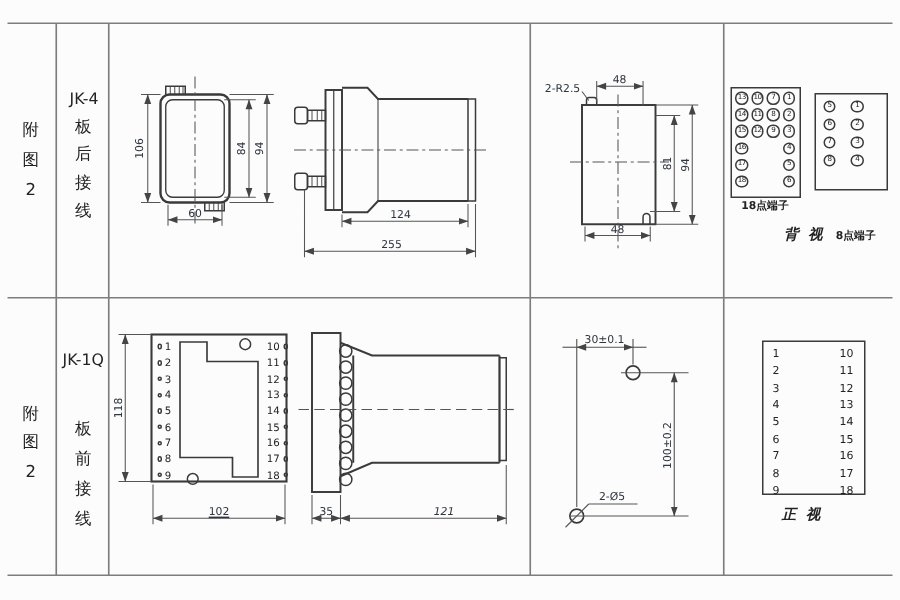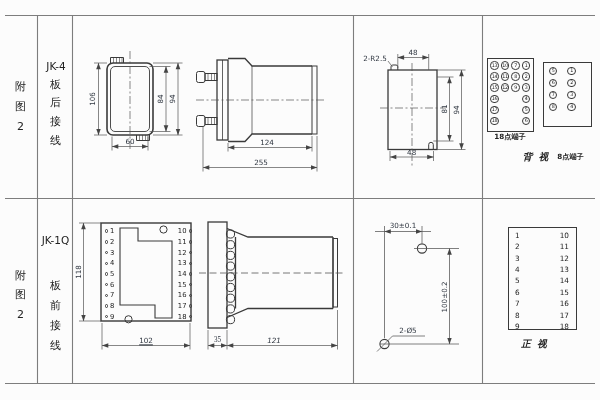--- a/index.html
+++ b/index.html
@@ -317,22 +317,22 @@
         <i class="dot"></i>
       </span>
       <span class="trow">
         <b class="numr" style="font-weight:normal;">18</b>
         <i class="dot"></i>
       </span>
     </div>
 
   <span class="lbl vert" style="left:78.6px;top:272px;">118</span>
   <span class="lbl" style="left:146px;top:340.8px;text-decoration:underline;">102</span>
-  <span class="lbl" style="left:217.5px;top:340.8px;font-family:Liberation Serif, serif;">35</span>
-  <span class="lbl" style="left:274px;top:340.8px;font-style:italic;">121</span>
+  <span class="lbl" style="left:217.5px;top:340.8px;">35</span>
+  <span class="lbl" style="left:296px;top:340.8px;font-style:italic;">121</span>
 
   <span class="lbl" style="left:403px;top:226px;text-align:center;">30±0.1</span>
   <span class="lbl vert" style="left:444.6px;top:296.5px;">100±0.2</span>
   <span class="lbl" style="left:408px;top:330.5px;">2-Ø5</span>
 
   <div class="tbox" style="left:508px;top:227px;width:68.5px;height:103px;">
     <div class="tcol" style="left:6px;top:1.5px;">
         <span class="trowT">1</span>
         <span class="trowT">2</span>
         <span class="trowT">3</span>

